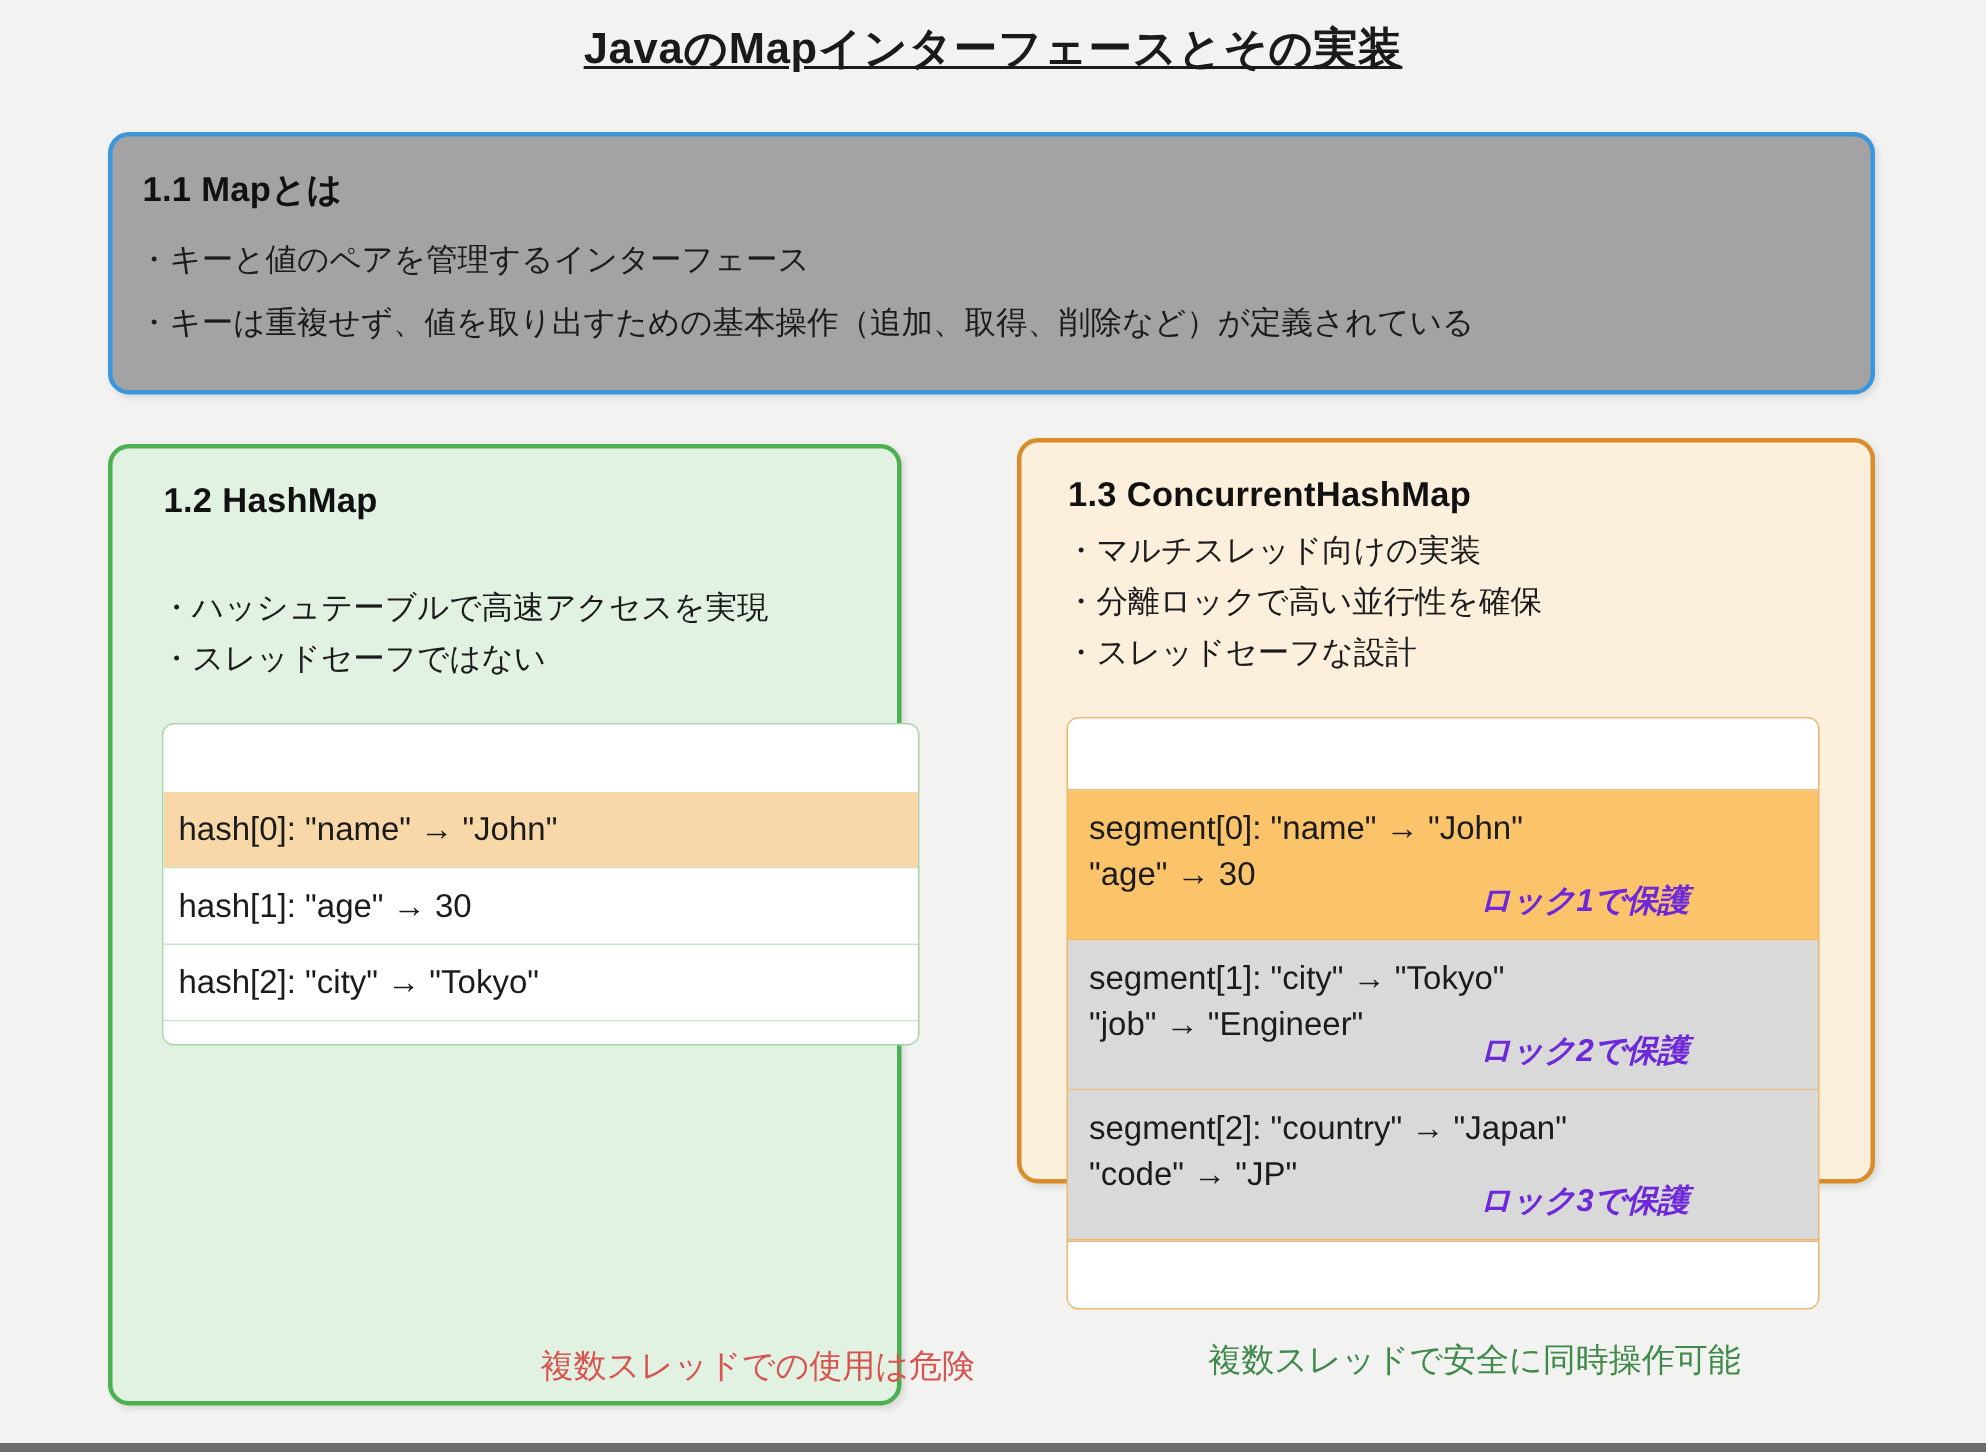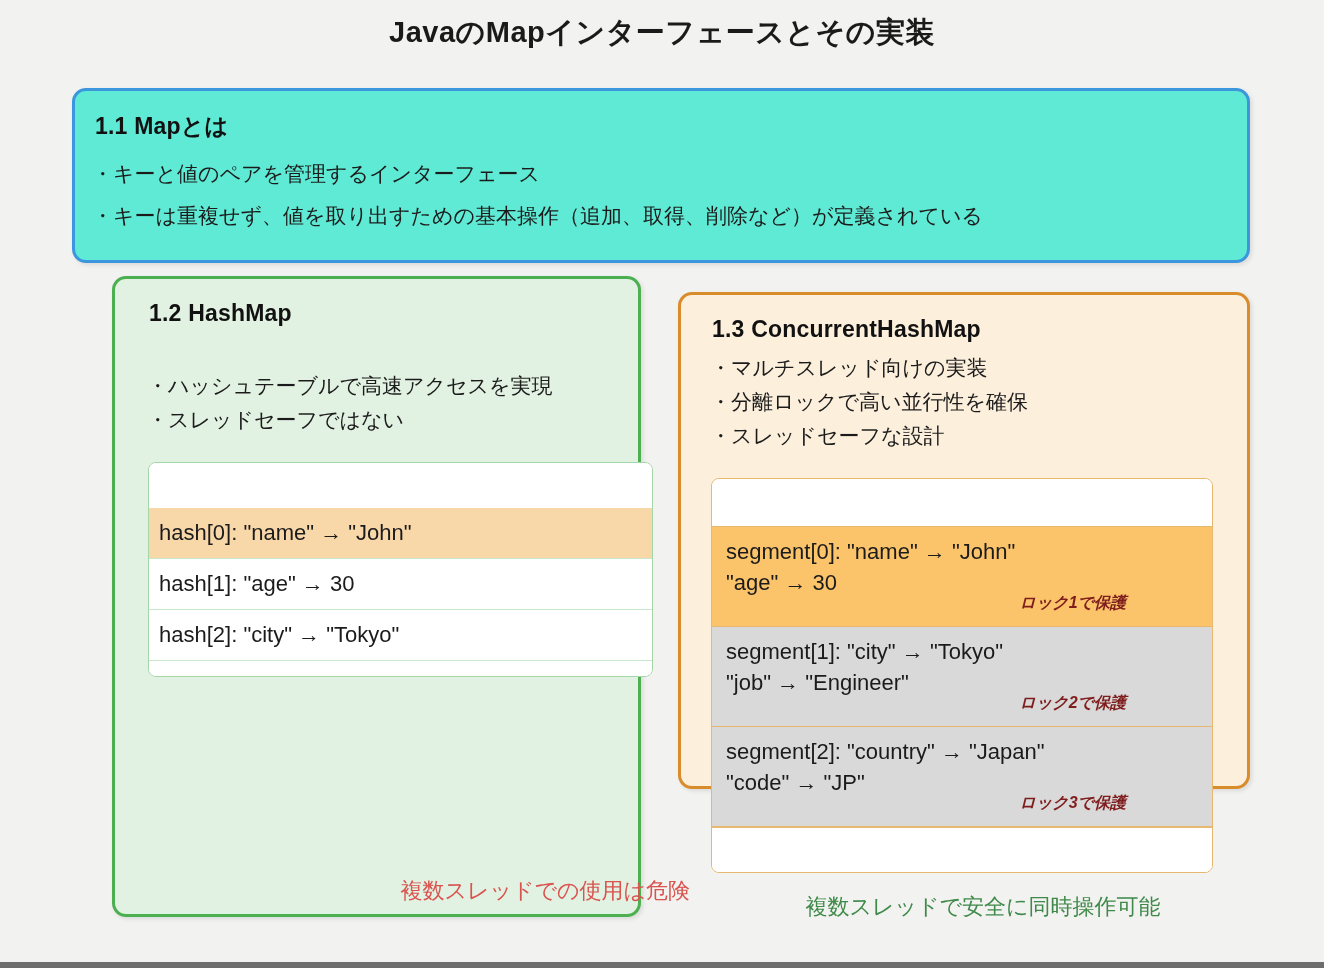--- a/index.html
+++ b/index.html
@@ -17,20 +17,21 @@
 
   
   #title {
     position: absolute;
     left: 0; top: 13px; width: 1324px;
     text-align: center;
     font-size: 29px;
     font-weight: bold;
     color: #1a1a1a;
     letter-spacing: 0.5px;
+    text-decoration: underline;
   }
 
   
   .card {
     position: absolute;
     border-radius: 14px;
     box-shadow: 2px 2px 4px rgba(0,0,0,0.10);
   }
   .card-title {
     font-size: 23px;
@@ -42,35 +43,34 @@
     font-size: 21px;
     color: #1b1b1b;
     line-height: 1.45;
     white-space: nowrap;
   }
 
   
   #map-box {
     left: 72px; top: 88px;
     width: 1178px; height: 175px;
-    background: #5eead4;
+    background: #a3a3a3;
     border: 3px solid #3b96dd;
   }
   #map-box .card-title { position: absolute; left: 20px; top: 20px; }
   #map-box .bullet { position: absolute; left: 17px; }
   #map-bullet-0 { top: 68px; }
   #map-bullet-1 { top: 110px; }
 
   
   #hashmap-box {
-    left: 72px; top: 276px;
+    left: 72px; top: 296px;
     width: 529px; height: 641px;
     background: #e2f2e2;
     border: 3px solid #4caf50;
-    margin-left: 40px;
   }
   #hashmap-box .card-title { position: absolute; left: 34px; top: 21px; }
   #hashmap-box .bullet { position: absolute; left: 32px; }
   #hm-bullet-0 { top: 58px; }
   #hm-bullet-1 { top: 92px; }
   #hm-bullet-2 { top: 126px; }
 
   #hash-table {
     position: absolute;
     left: 33px; top: 183px;
@@ -133,24 +133,24 @@
     color: #1b1b1b;
     border-bottom: 1.5px solid #e8b770;
     white-space: nowrap;
   }
   .seg-row.orange { background: #fbc46b; }
   .seg-row.gray { background: #d9d9d9; }
   .seg-line { line-height: 1.42; }
   .seg-lock {
     position: absolute;
     right: 86px; bottom: 12px;
-    font-size: 16px;
+    font-size: 21px;
     font-style: italic;
     font-weight: bold;
-    color: #7f1d1d;
+    color: #6d28d9;
     white-space: nowrap;
   }
   #chm-caption {
     position: absolute;
     left: 0; top: 597px; width: 572px;
     text-align: center;
     font-size: 22px;
     color: #3f8a4a;
     padding-left: 32px;
   }

